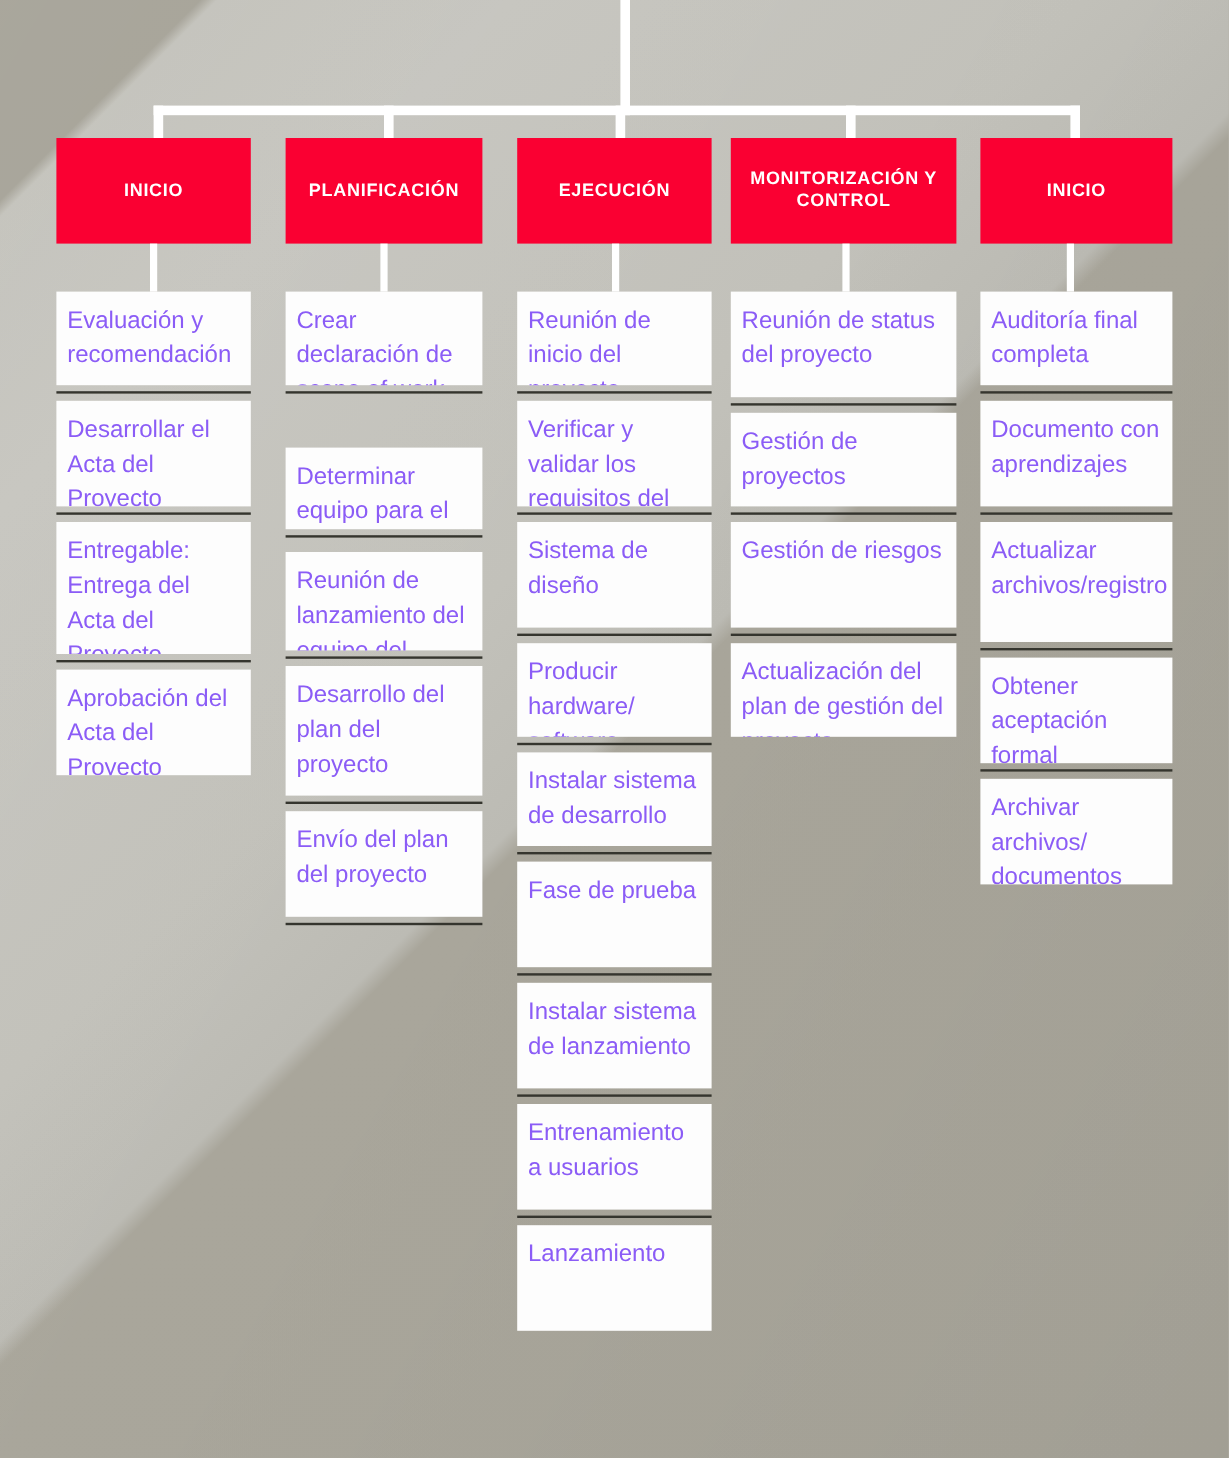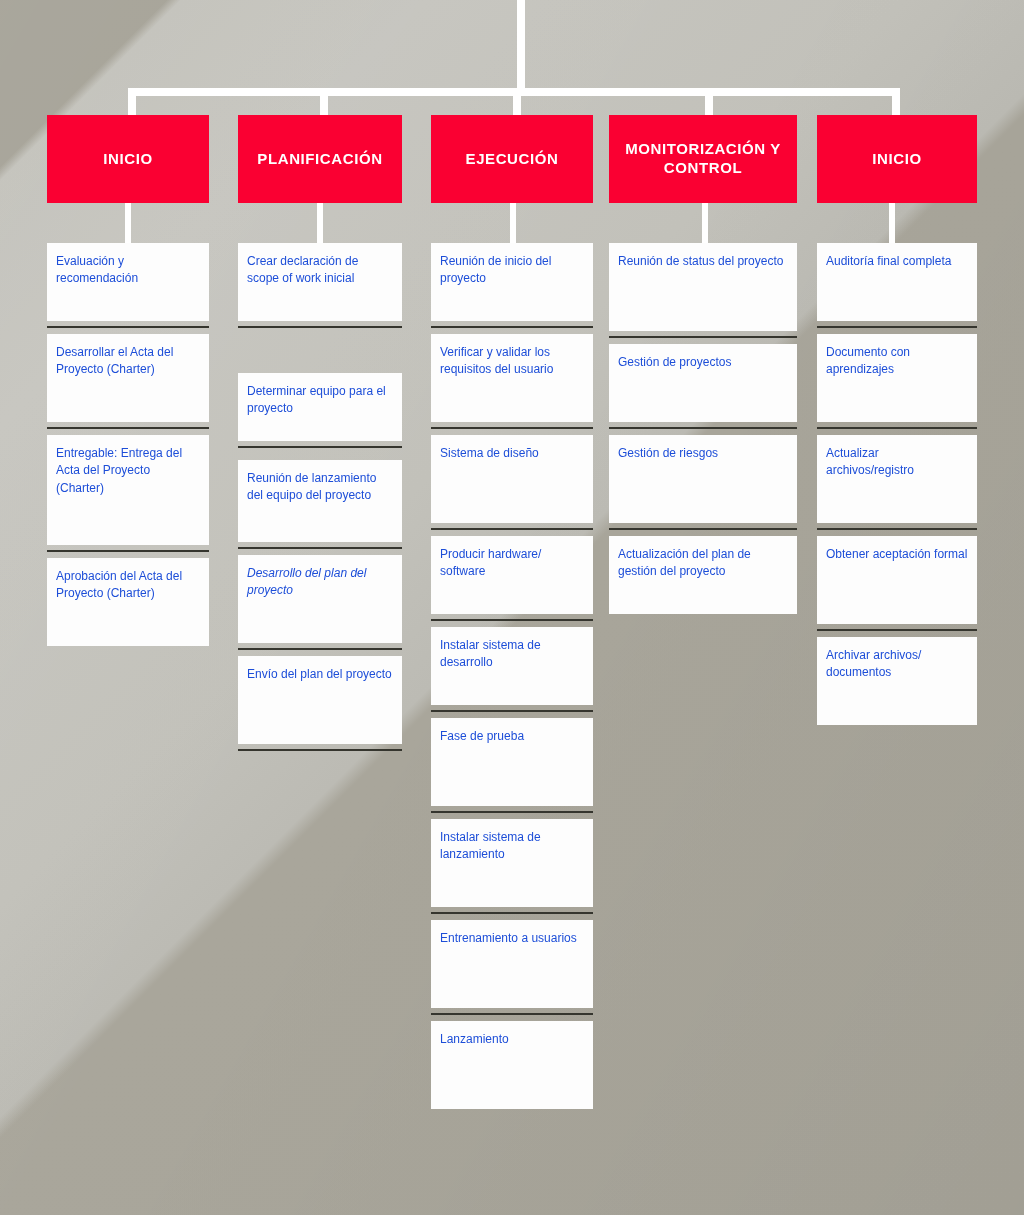--- a/index.html
+++ b/index.html
@@ -98,22 +98,22 @@
     left: 0;
     width: 100%;
   }
 
   .card-wrap {
     position: relative;
   }
 
   .card {
     background: #fdfdfd;
-    color: #1d4ed8;
-    font-size: 12px;
+    color: #8b5cf6;
+    font-size: 20px;
     line-height: 1.45;
     padding: 10px 9px 10px 9px;
     box-sizing: border-box;
     overflow: hidden;
   }
 
   .card-sep {
     height: 2px;
     background: #35352e;
     margin: 5px 0 6px 0;
@@ -168,21 +168,21 @@
           </div>
           <div class="card-wrap">
             <div class="card" style="height: 68px; margin-top: 45px;">Determinar equipo para el proyecto</div>
             <div class="card-sep"></div>
           </div>
           <div class="card-wrap">
             <div class="card" style="height: 82px; margin-top: 12px;">Reunión de lanzamiento del equipo del proyecto</div>
             <div class="card-sep"></div>
           </div>
           <div class="card-wrap">
-            <div class="card" style="height: 88px; font-style: italic;">Desarrollo del plan del proyecto</div>
+            <div class="card" style="height: 108px;">Desarrollo del plan del proyecto</div>
             <div class="card-sep"></div>
           </div>
           <div class="card-wrap">
             <div class="card" style="height: 88px;">Envío del plan del proyecto</div>
             <div class="card-sep"></div>
           </div>
         </div>
       </div>
       <div class="column" style="left: 431px; width: 162px;">
         <div class="col-header">EJECUCIÓN</div>
@@ -252,21 +252,21 @@
         <div class="cards">
           <div class="card-wrap">
             <div class="card" style="height: 78px;">Auditoría final completa</div>
             <div class="card-sep"></div>
           </div>
           <div class="card-wrap">
             <div class="card" style="height: 88px;">Documento con aprendizajes</div>
             <div class="card-sep"></div>
           </div>
           <div class="card-wrap">
-            <div class="card" style="height: 88px;">Actualizar archivos/registro</div>
+            <div class="card" style="height: 100px;">Actualizar archivos/registro</div>
             <div class="card-sep"></div>
           </div>
           <div class="card-wrap">
             <div class="card" style="height: 88px;">Obtener aceptación formal</div>
             <div class="card-sep"></div>
           </div>
           <div class="card-wrap">
             <div class="card" style="height: 88px;">Archivar archivos/ documentos</div>
           </div>
         </div>

